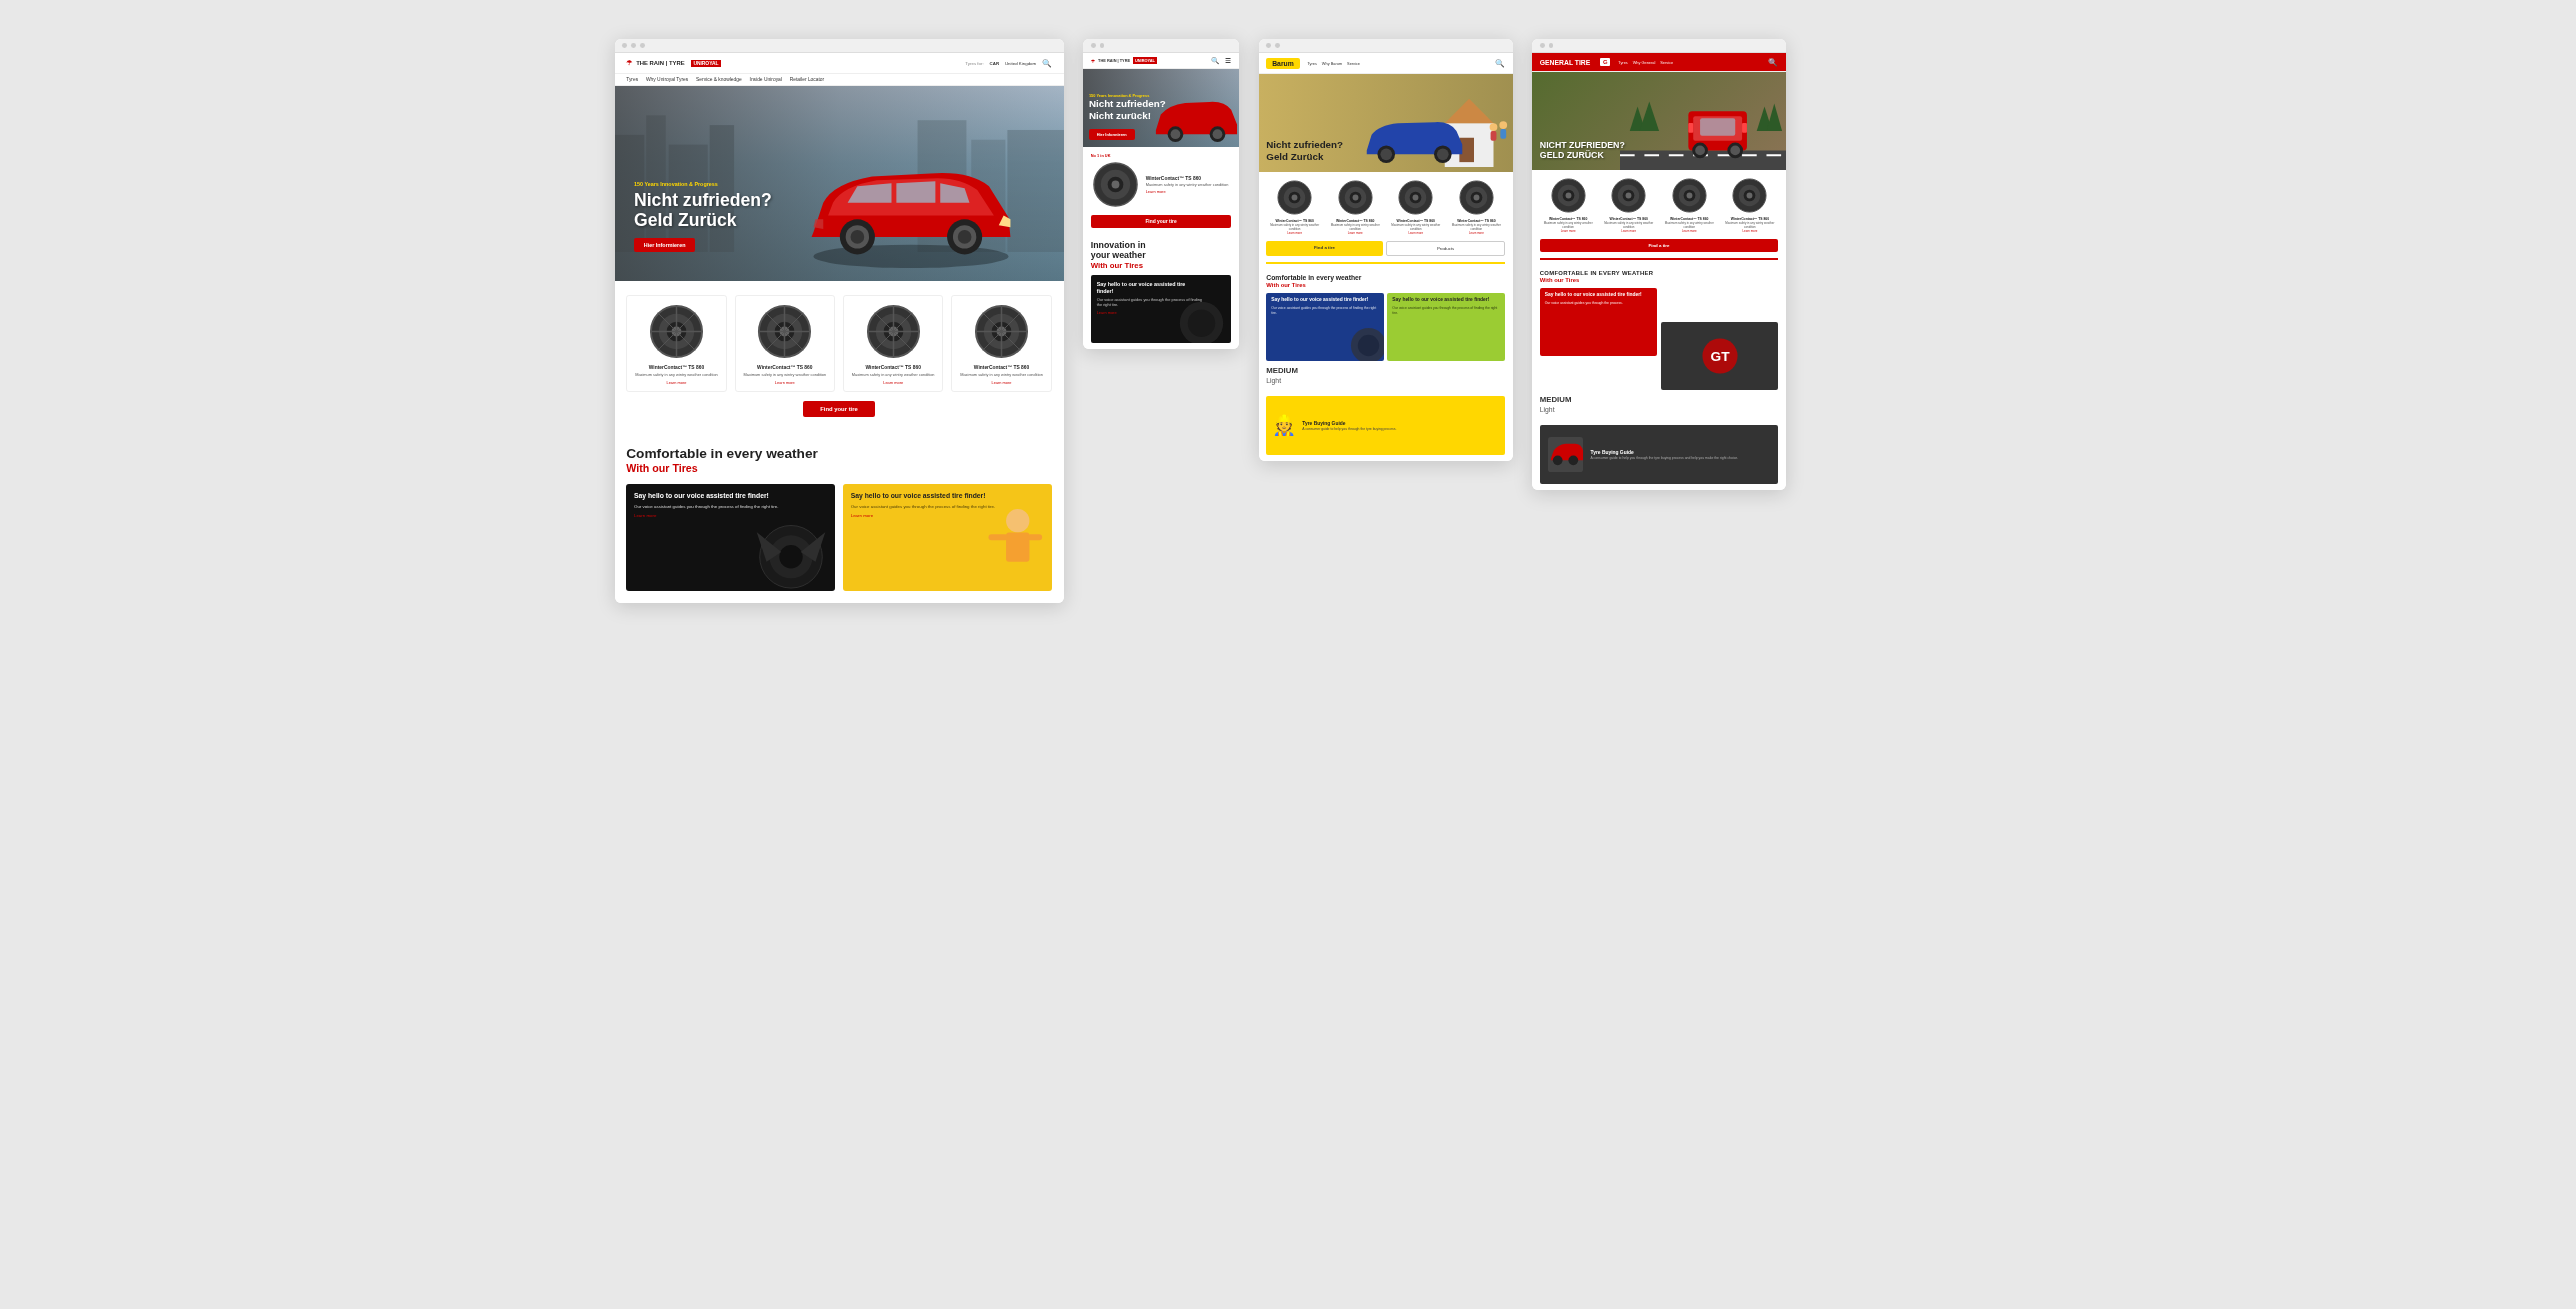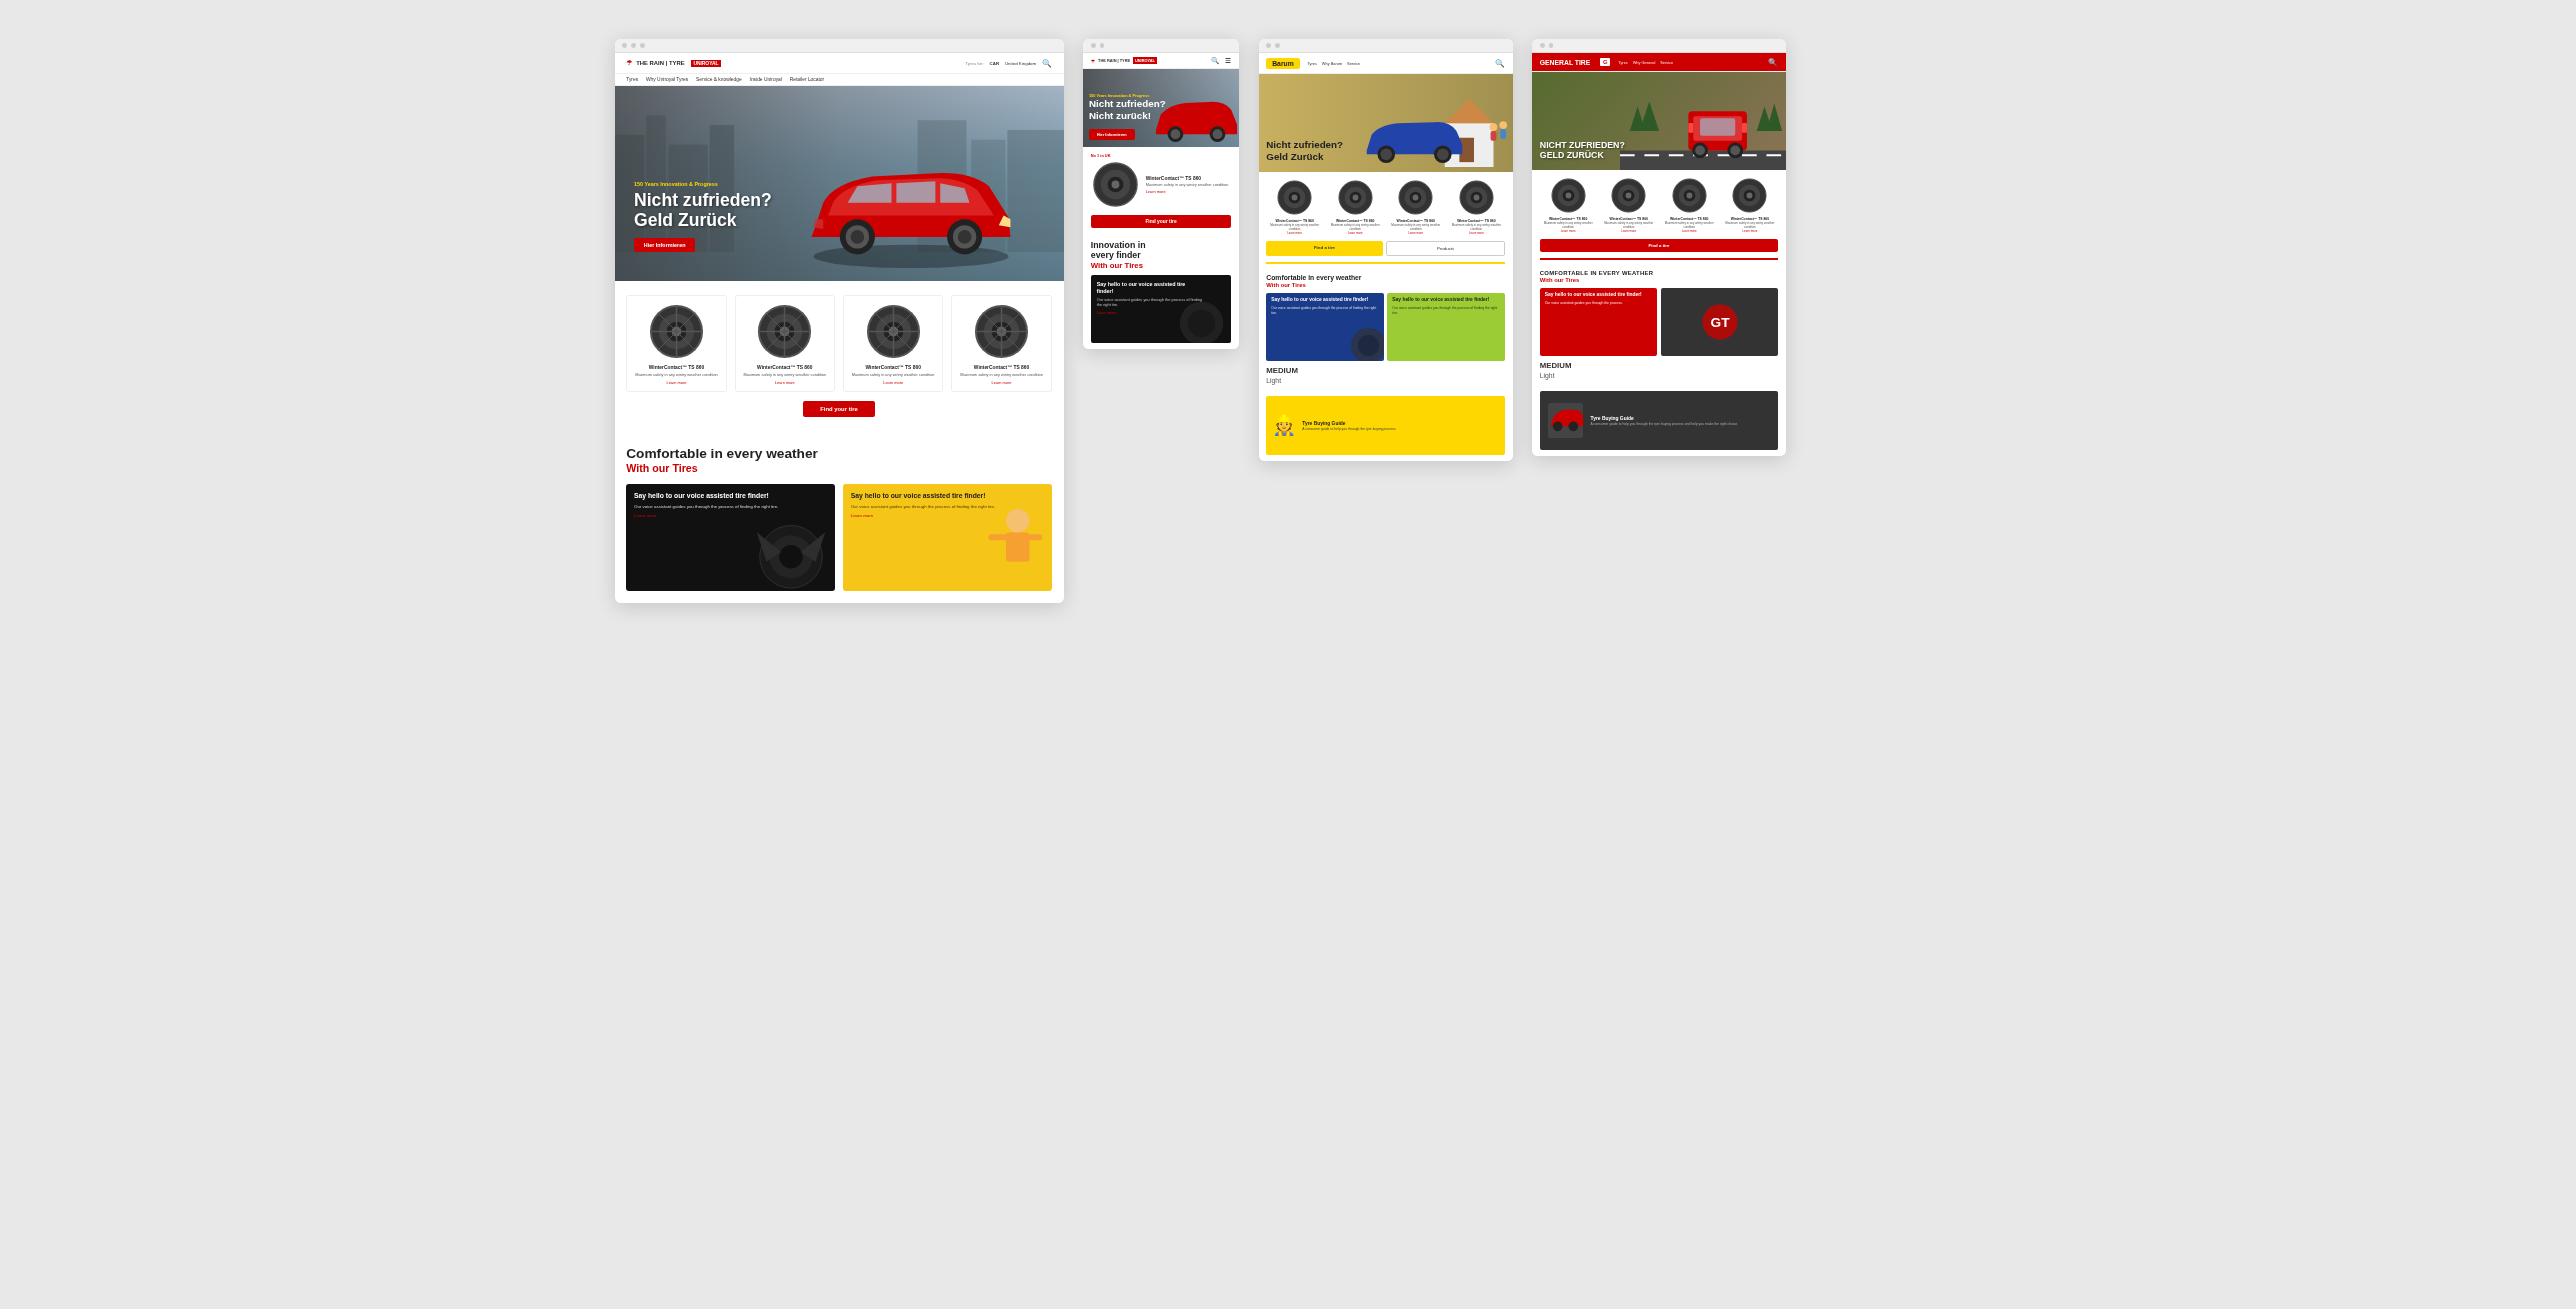--- a/index.html
+++ b/index.html
@@ -734,21 +734,21 @@
         </div>
       </div>
 
       <div style="padding:0 7.8px 5.9px;">
         <div style="background:#cc0000;color:#fff;font-size:4.9px;font-weight:bold;padding:3.9px 9.8px;border-radius:2px;text-align:center;">Find your tire</div>
       </div>
 
       <div style="padding:5.9px 7.8px;">
         <div style="font-size:8.8px;font-weight:bold;color:#222;line-height:1.2;">
           <span>Innovation in</span><br>
-          <span>every finder</span>
+          <span>your weather</span>
         </div>
         <div style="font-size:7.8px;font-weight:bold;color:#cc0000;margin-bottom:4.9px;">With our Tires</div>
 
         <div style="background:#111;border-radius:2px;height:68px;position:relative;overflow:hidden;">
           <svg style="position:absolute;bottom:0;right:0;width:59px;height:59px;opacity:0.5;" viewBox="0 0 60 60">
             <circle cx="30" cy="40" r="22" fill="#333"></circle>
             <circle cx="30" cy="40" r="14" fill="#222"></circle>
           </svg>
           <div style="position:absolute;top:5.9px;left:5.9px;right:29px;">
             <div style="font-size:5.4px;font-weight:bold;color:#fff;line-height:1.3;margin-bottom:2px;">Say hello to our voice assisted tire finder!</div>
@@ -1018,21 +1018,21 @@
       <div class="small-comfort-section">
         <div class="small-comfort-title" style="font-size:5.9px;letter-spacing:0.3px;">COMFORTABLE IN EVERY WEATHER</div>
         <div class="small-comfort-subtitle">With our Tires</div>
         <div class="small-comfort-cards">
           <div class="small-comfort-card" style="background:#cc0000;">
             <div style="position:absolute;top:4.9px;left:4.9px;right:4.9px;">
               <div style="font-size:4.9px;font-weight:bold;color:#fff;line-height:1.3;margin-bottom:2px;">Say hello to our voice assisted tire finder!</div>
               <div style="font-size:3.4px;color:rgba(255,255,255,0.9);line-height:1.4;">Our voice assistant guides you through the process.</div>
             </div>
           </div>
-          <div class="small-comfort-card" style="background:#333;">
+          <div class="small-comfort-card" style="background:#333;margin-top:34px;">
 
             <svg style="position:absolute;top:50%;left:50%;transform:translate(-50%,-50%);" viewBox="0 0 40 40" width="39" height="39">
               <circle cx="20" cy="20" r="18" fill="#cc0000" opacity="0.8"></circle>
               <text x="20" y="25" text-anchor="middle" font-size="14" font-weight="bold" fill="white">GT</text>
             </svg>
           </div>
         </div>
       </div>
 
       <div class="medium-label">MEDIUM</div>

